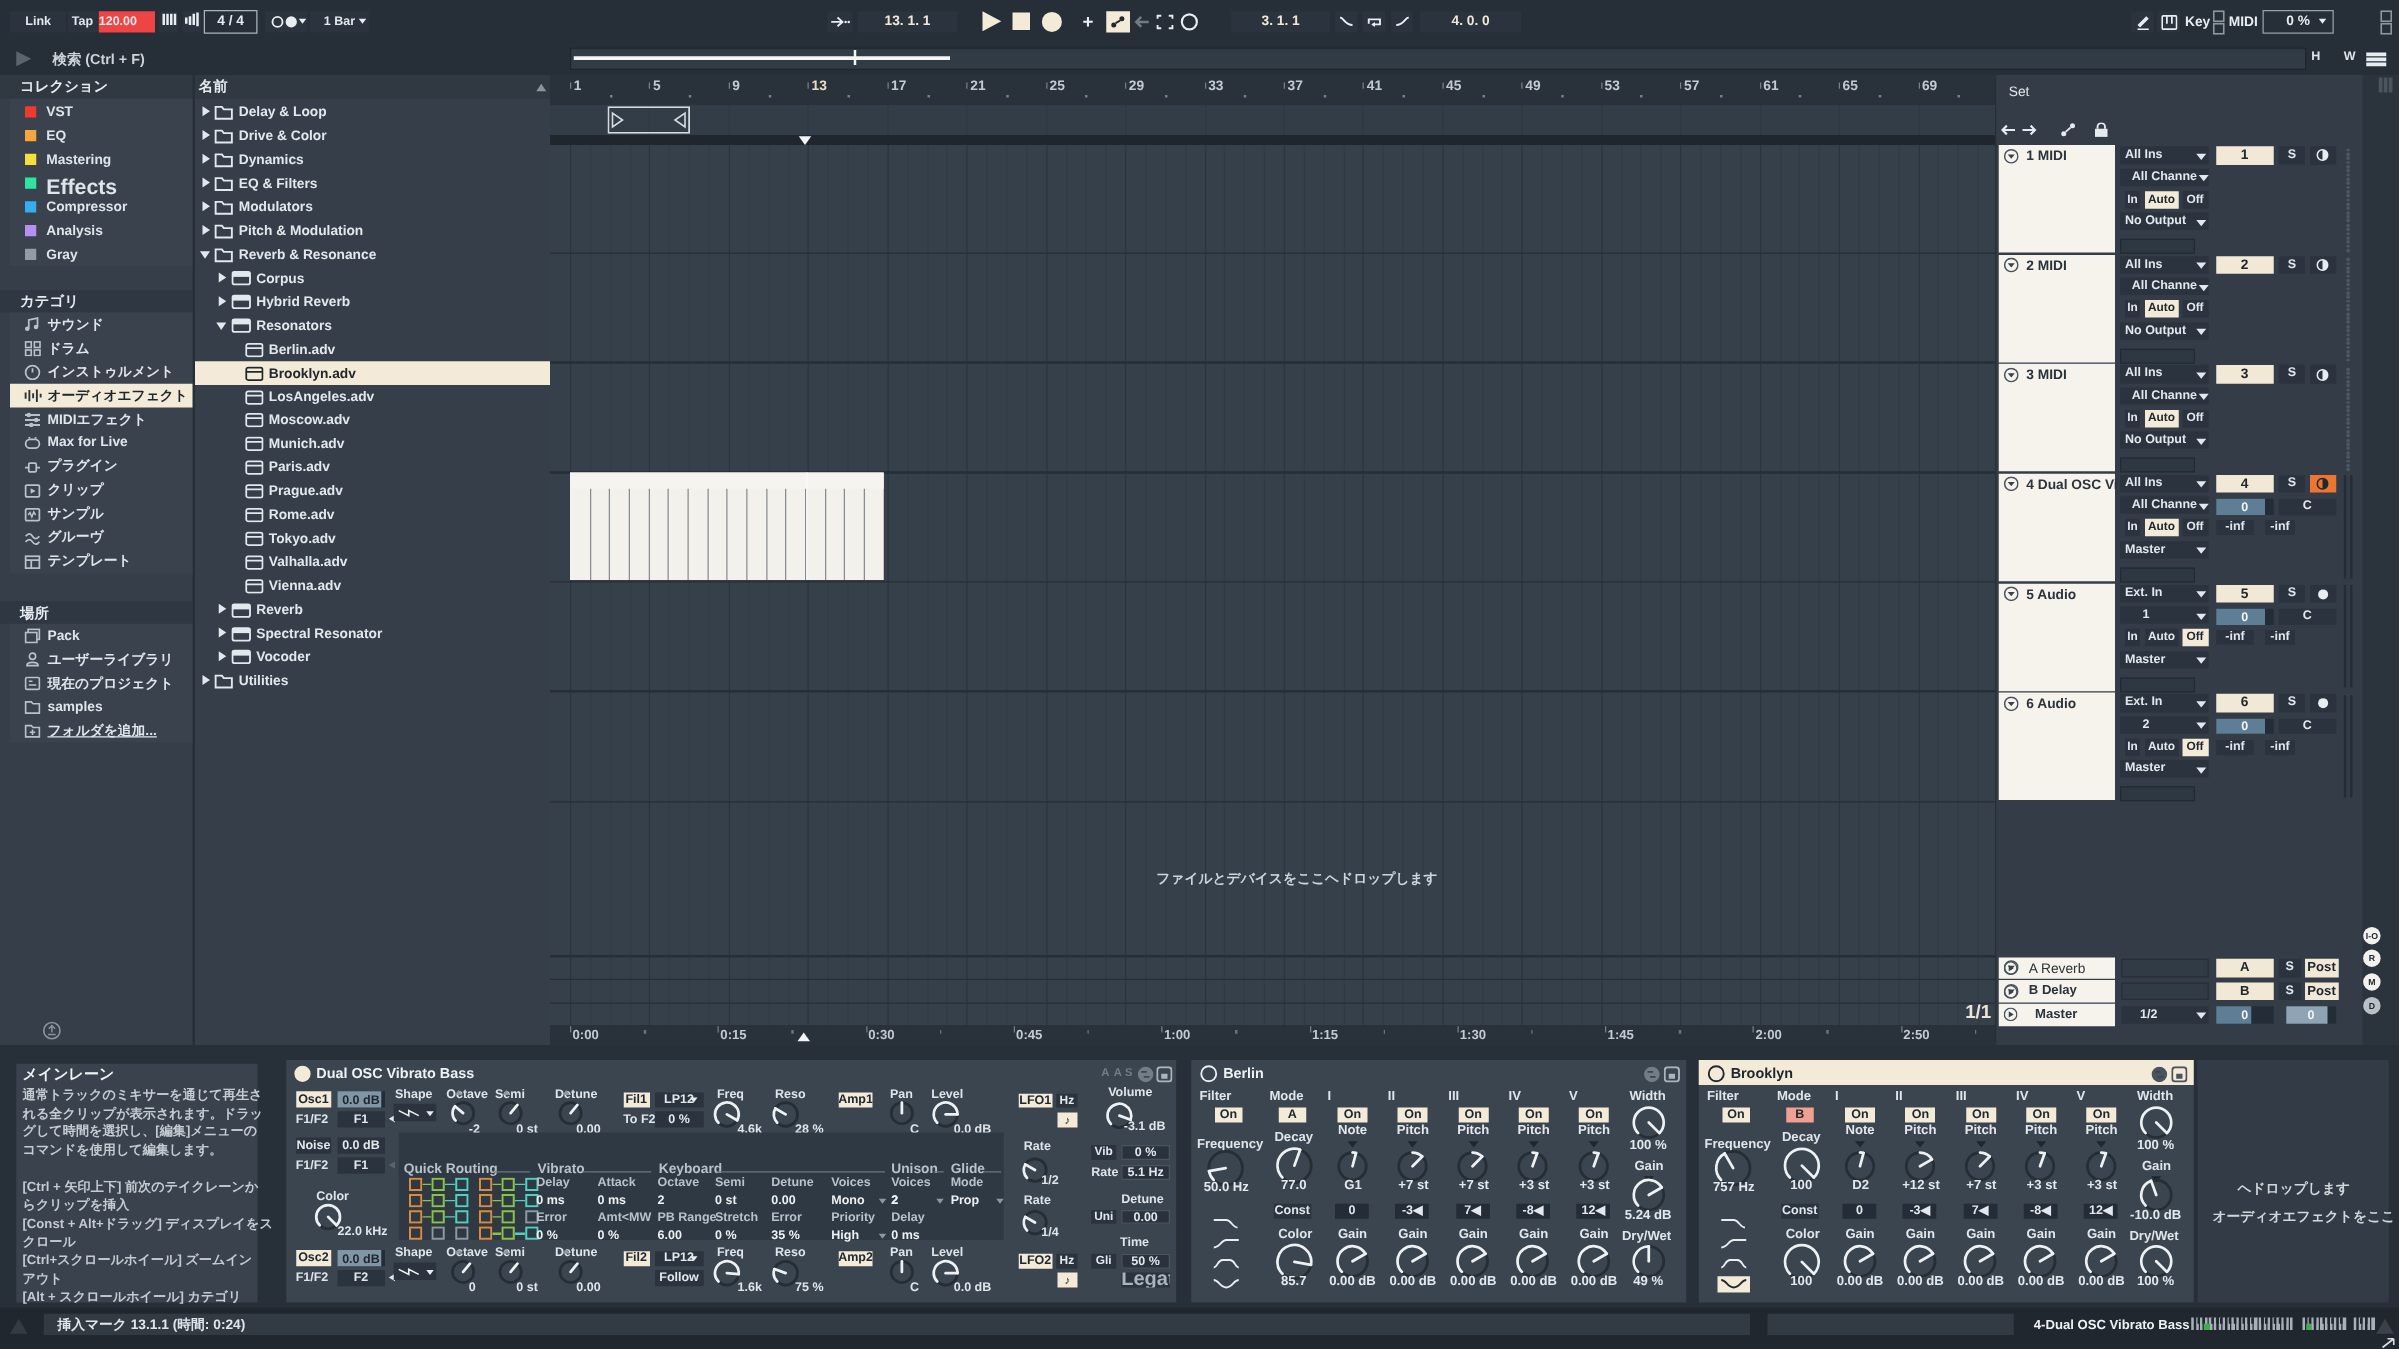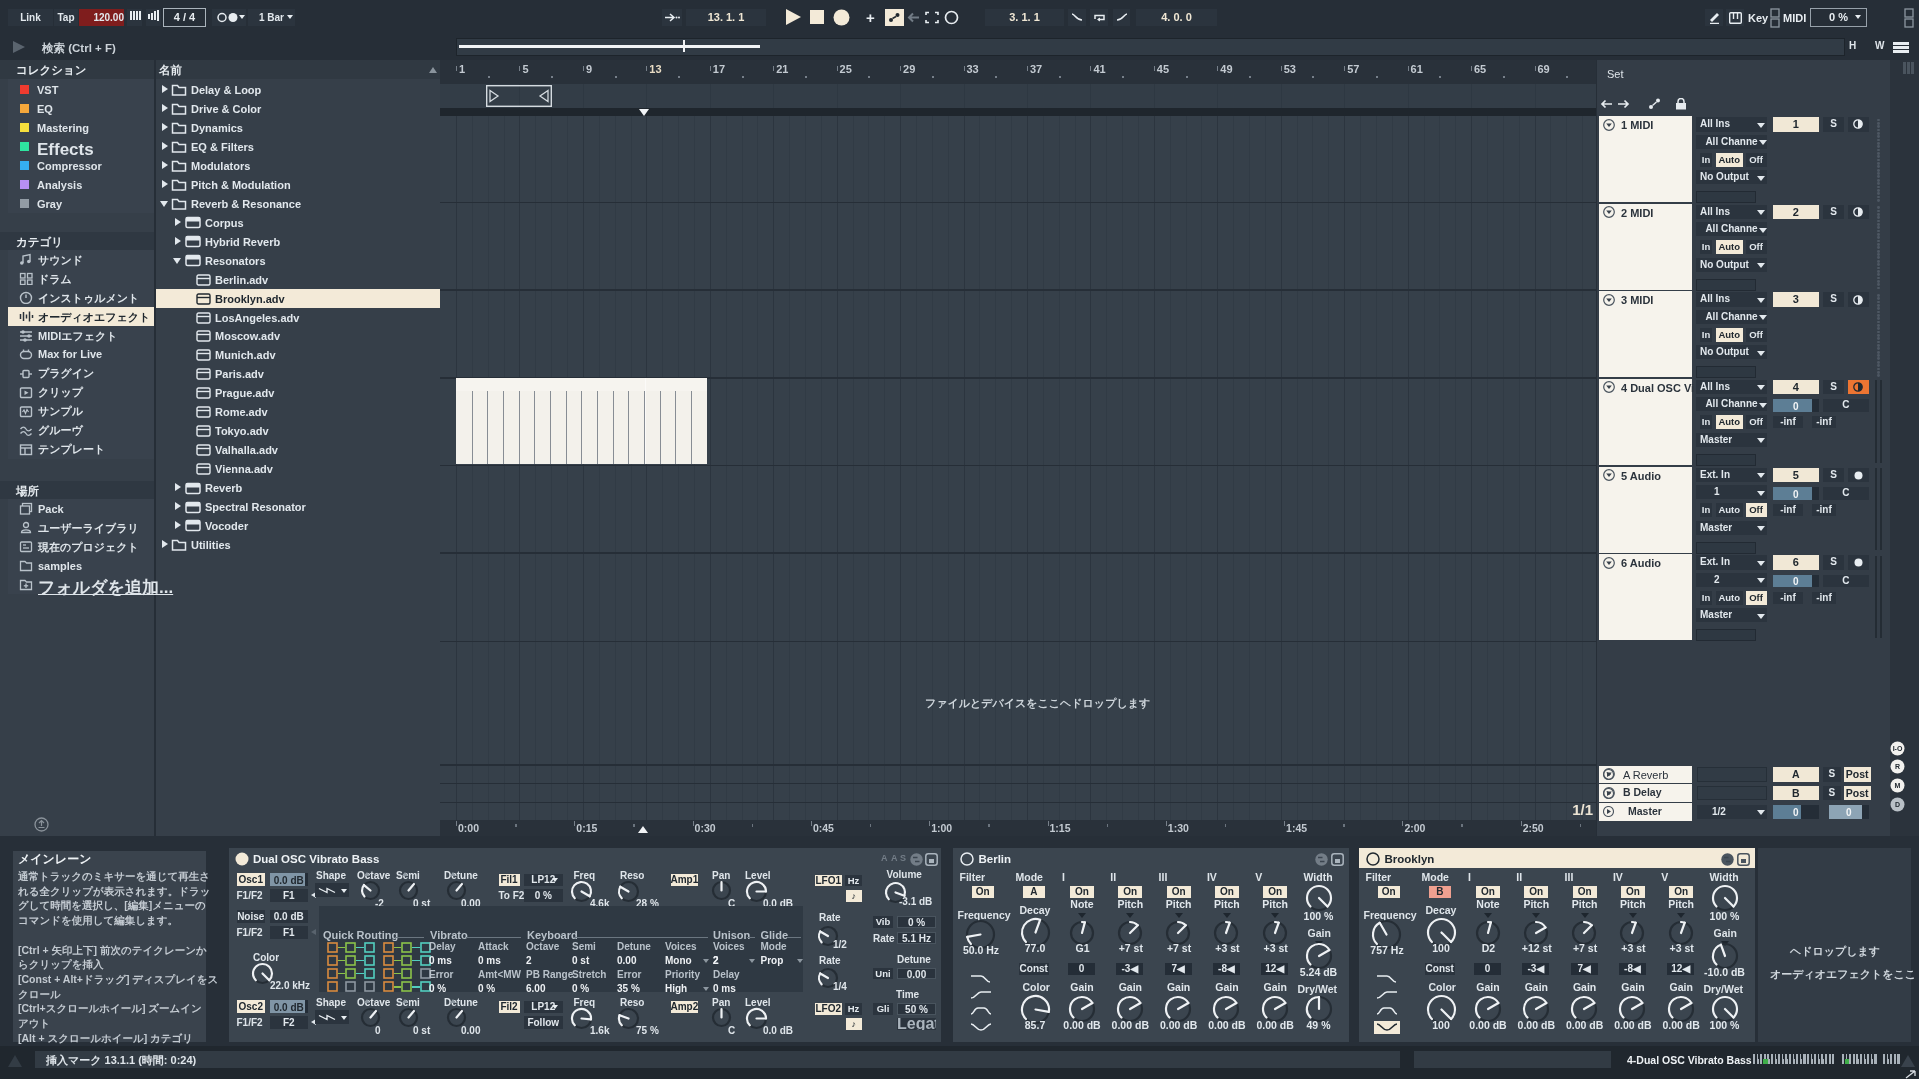--- a/index.html
+++ b/index.html
@@ -2,21 +2,21 @@
 <html><head><meta charset="utf-8"><style>
 *{margin:0;padding:0;box-sizing:border-box}
 html,body{width:1919px;height:1079px;overflow:hidden;background:#262e37;font-family:"Liberation Sans",sans-serif;}
 .a{position:absolute}
 .t{white-space:nowrap;line-height:1.1}
 .tb{white-space:nowrap;overflow:hidden;font-weight:700}
 </style></head><body>
 <div class="a" style="left:0.0px;top:0.0px;width:1919.0px;height:33.0px;background:#262e37;"></div>
 <div class="a tb" style="left:8.0px;top:9.0px;width:45.0px;height:17.0px;background:#2b343e;color:#e2e8ed;font-size:10px;line-height:17.0px;text-align:center;padding:0 0px;">Link</div>
 <div class="a tb" style="left:54.0px;top:9.0px;width:24.0px;height:17.0px;background:#2b343e;color:#e2e8ed;font-size:10px;line-height:17.0px;text-align:center;padding:0 0px;">Tap</div>
-<div class="a tb" style="left:79.0px;top:9.0px;width:45.0px;height:17.0px;background:#7f1d1d;color:#e2e8ed;font-size:10px;line-height:17.0px;text-align:right;padding:0 0px;">120.00</div>
+<div class="a tb" style="left:79.0px;top:9.0px;width:45.0px;height:17.0px;background:#ef4444;color:#e2e8ed;font-size:10px;line-height:17.0px;text-align:left;padding:0 0px;">120.00</div>
 <div class="a tb" style="left:127.0px;top:9.0px;width:15.0px;height:17.0px;background:#2b343e;color:#e2e8ed;font-size:10px;line-height:17.0px;text-align:center;padding:0 0px;"></div>
 <div class="a" style="left:129.5px;top:11.4px;width:2.0px;height:9.0px;background:#e8edf1;"></div>
 <div class="a" style="left:132.5px;top:11.4px;width:2.0px;height:9.0px;background:#e8edf1;"></div>
 <div class="a" style="left:135.5px;top:11.4px;width:2.0px;height:9.0px;background:#e8edf1;"></div>
 <div class="a" style="left:138.5px;top:11.4px;width:2.0px;height:9.0px;background:#e8edf1;"></div>
 <div class="a tb" style="left:145.5px;top:9.0px;width:15.0px;height:17.0px;background:#2b343e;color:#e2e8ed;font-size:10px;line-height:17.0px;text-align:center;padding:0 0px;"></div>
 <div class="a" style="left:148.0px;top:13.9px;width:2.0px;height:5.0px;background:#e8edf1;"></div>
 <div class="a" style="left:151.0px;top:12.6px;width:2.0px;height:7.0px;background:#e8edf1;"></div>
 <div class="a" style="left:154.0px;top:11.4px;width:2.0px;height:9.0px;background:#e8edf1;"></div>
 <div class="a" style="left:157.0px;top:10.1px;width:2.0px;height:11.0px;background:#e8edf1;"></div>
@@ -214,21 +214,21 @@
 <div class="a t" style="left:38.0px;top:540.7px;font-size:11px;color:#dfe5ea;font-weight:700;">現在のプロジェクト</div>
 <svg class="a" style="left:19px;top:540.2px" width="15" height="13">
 <rect x="1.5" y="2" width="11" height="9.5" rx="1" fill="none" stroke="#b9c2ca" stroke-width="1.3"></rect>
     <line x1="4" y1="5" x2="7" y2="5" stroke="#b9c2ca" stroke-width="1.3"></line>
     <line x1="4" y1="8" x2="10" y2="8" stroke="#b9c2ca" stroke-width="1.3"></line>
 </svg>
 <div class="a t" style="left:38.0px;top:559.6px;font-size:11px;color:#dfe5ea;font-weight:700;">samples</div>
 <svg class="a" style="left:19px;top:559.1px" width="15" height="13">
 <path d="M1.5 11.5 V2.5 H6 L7.5 4 H12.5 V11.5 Z" fill="none" stroke="#b9c2ca" stroke-width="1.3"></path>
 </svg>
-<div class="a t" style="left:38.0px;top:578.6px;font-size:17px;color:#dfe5ea;font-weight:700;text-decoration:underline;">フォルダを追加...</div>
+<div class="a t" style="left:38.0px;top:578.6px;font-size:11px;color:#dfe5ea;font-weight:700;text-decoration:underline;">フォルダを追加...</div>
 <svg class="a" style="left:19px;top:578.1px" width="15" height="13">
 <path d="M1.5 11.5 V2.5 H6 L7.5 4 H12.5 V11.5 Z" fill="none" stroke="#b9c2ca" stroke-width="1.3"></path>
     <line x1="7" y1="5.5" x2="7" y2="10" stroke="#b9c2ca" stroke-width="1.3"></line>
     <line x1="4.8" y1="7.8" x2="9.2" y2="7.8" stroke="#b9c2ca" stroke-width="1.3"></line>
 </svg>
 <svg class="a" style="left:34px;top:817px" width="15" height="15">
     <circle cx="7.5" cy="7.5" r="6.5" fill="none" stroke="#8a929a" stroke-width="1.3"></circle>
     <path d="M7.5 3.5 V9 M5 6 L7.5 3.5 L10 6 M4.5 10.5 H10.5" stroke="#8a929a" stroke-width="1.2" fill="none"></path>
   </svg>
 <div class="a" style="left:162.0px;top:85.1px;width:0;height:0;border-top:4.5px solid transparent;border-bottom:4.5px solid transparent;border-left:6.0px solid #e2e8ed;"></div>

